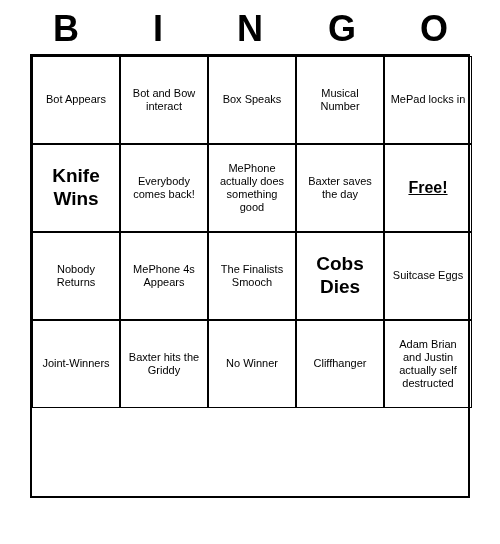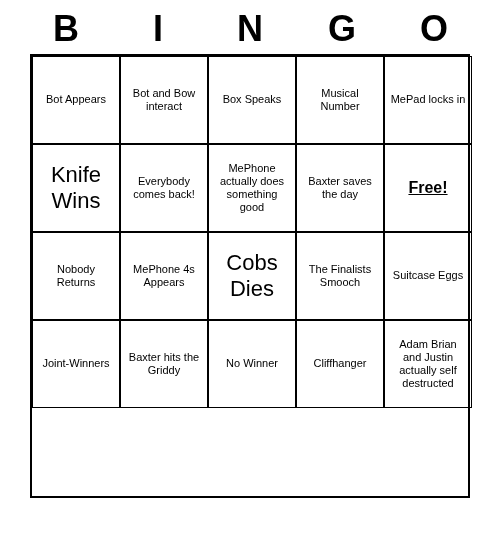--- a/index.html
+++ b/index.html
@@ -38,22 +38,22 @@
       display: flex;
       align-items: center;
       justify-content: center;
       text-align: center;
       padding: 4px;
       font-size: 11px;
       line-height: 1.2;
       color: #000;
     }
     .bingo-cell.large-text {
-      font-size: 22px;
-      font-weight: normal;
+      font-size: 19px;
+      font-weight: bold;
     }
     .bingo-cell.free {
       font-size: 16px;
       font-weight: bold;
       text-decoration: underline;
     }
   </style>
 </head>
 <body>
 
@@ -71,21 +71,21 @@
     <div class="bingo-cell">Box Speaks</div>
     <div class="bingo-cell">Musical Number</div>
     <div class="bingo-cell">MePad locks in</div>
     <div class="bingo-cell large-text">Knife Wins</div>
     <div class="bingo-cell">Everybody comes back!</div>
     <div class="bingo-cell">MePhone actually does something good</div>
     <div class="bingo-cell">Baxter saves the day</div>
     <div class="bingo-cell large-text free">Free!</div>
     <div class="bingo-cell">Nobody Returns</div>
     <div class="bingo-cell">MePhone 4s Appears</div>
+    <div class="bingo-cell">The Finalists Smooch</div>
     <div class="bingo-cell large-text">Cobs Dies</div>
-    <div class="bingo-cell">The Finalists Smooch</div>
     <div class="bingo-cell">Suitcase Eggs</div>
     <div class="bingo-cell">Joint-Winners</div>
     <div class="bingo-cell">Baxter hits the Griddy</div>
     <div class="bingo-cell">No Winner</div>
     <div class="bingo-cell">Cliffhanger</div>
     <div class="bingo-cell">Adam Brian and Justin actually self destructed</div>
   </div>
 
 </body></html>

